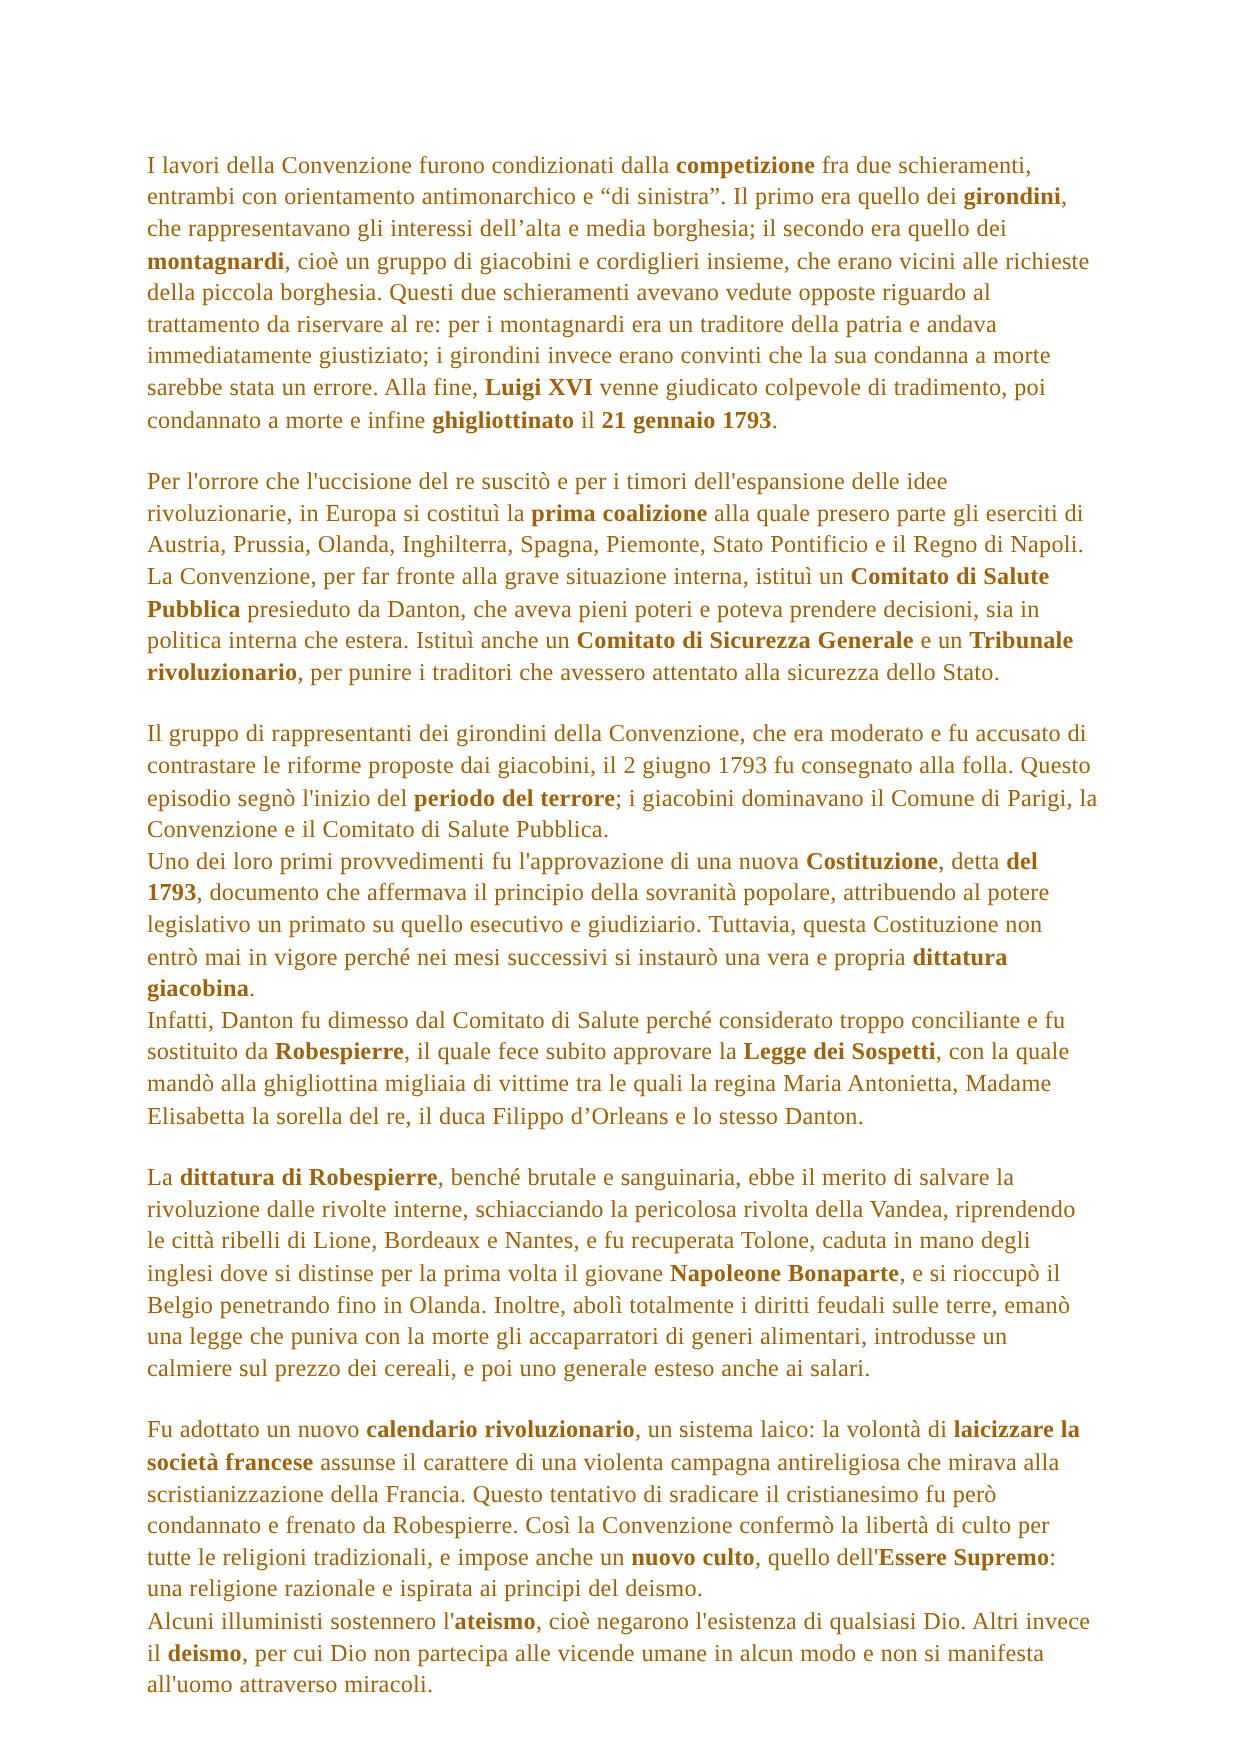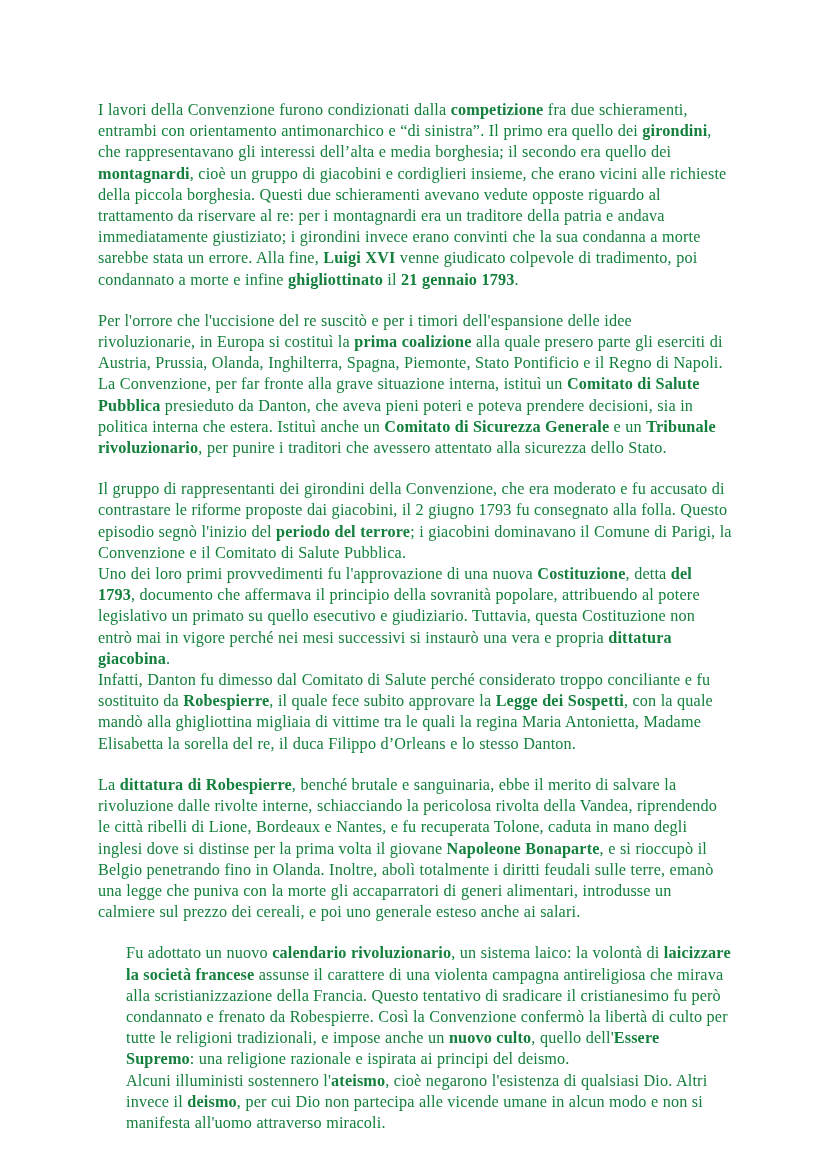--- a/index.html
+++ b/index.html
@@ -29,31 +29,30 @@
     word-spacing: 0.01em;
   }
   p.para {
     margin: 0 0 20px 0;
     padding: 0;
     text-align: left;
     white-space: normal;
   }
   p.para:last-child {
     margin-bottom: 0;
-    margin-left: 28px;
   }
   b, .b {
     font-weight: bold;
   }
 </style>
 </head>
 <body>
 
 <div id="page" style="background: rgb(255, 255, 255);">
-  <div class="doc-body" style="color: #15803d;">
+  <div class="doc-body" style="color: #a16207;">
 
   <p class="para"><span>I lavori della Convenzione furono condizionati dalla </span><b>competizione</b><span> fra due schieramenti, entrambi con orientamento antimonarchico e “di sinistra”. Il primo era quello dei </span><b>girondini</b><span>, che rappresentavano gli interessi dell’alta e media borghesia; il secondo era quello dei </span><b>montagnardi</b><span>, cioè un gruppo di giacobini e cordiglieri insieme, che erano vicini alle richieste della piccola borghesia. Questi due schieramenti avevano vedute opposte riguardo al trattamento da riservare al re: per i montagnardi era un traditore della patria e andava immediatamente giustiziato; i girondini invece erano convinti che la sua condanna a morte sarebbe stata un errore. Alla fine, </span><b>Luigi XVI</b><span> venne giudicato colpevole di tradimento, poi condannato a morte e infine </span><b>ghigliottinato</b><span> il </span><b>21 gennaio 1793</b><span>.</span></p>
       <p class="para"><span>Per l'orrore che l'uccisione del re suscitò e per i timori dell'espansione delle idee rivoluzionarie, in Europa si costituì la </span><b>prima coalizione</b><span> alla quale presero parte gli eserciti di Austria, Prussia, Olanda, Inghilterra, Spagna, Piemonte, Stato Pontificio e il Regno di Napoli. La Convenzione, per far fronte alla grave situazione interna, istituì un </span><b>Comitato di Salute Pubblica</b><span> presieduto da Danton, che aveva pieni poteri e poteva prendere decisioni, sia in politica interna che estera. Istituì anche un </span><b>Comitato di Sicurezza Generale</b><span> e un </span><b>Tribunale rivoluzionario</b><span>, per punire i traditori che avessero attentato alla sicurezza dello Stato.</span></p>
       <p class="para"><span>Il gruppo di rappresentanti dei girondini della Convenzione, che era moderato e fu accusato di contrastare le riforme proposte dai giacobini, il 2 giugno 1793 fu consegnato alla folla. Questo episodio segnò l'inizio del </span><b>periodo del terrore</b><span>; i giacobini dominavano il Comune di Parigi, la Convenzione e il Comitato di Salute Pubblica.</span><br><span>Uno dei loro primi provvedimenti fu l'approvazione di una nuova </span><b>Costituzione</b><span>, detta </span><b>del 1793</b><span>, documento che affermava il principio della sovranità popolare, attribuendo al potere legislativo un primato su quello esecutivo e giudiziario. Tuttavia, questa Costituzione non entrò mai in vigore perché nei mesi successivi si instaurò una vera e propria </span><b>dittatura giacobina</b><span>.</span><br><span>Infatti, Danton fu dimesso dal Comitato di Salute perché considerato troppo conciliante e fu sostituito da </span><b>Robespierre</b><span>, il quale fece subito approvare la </span><b>Legge dei Sospetti</b><span>, con la quale mandò alla ghigliottina migliaia di vittime tra le quali la regina Maria Antonietta, Madame Elisabetta la sorella del re, il duca Filippo d’Orleans e lo stesso Danton.</span></p>
       <p class="para"><span>La </span><b>dittatura di Robespierre</b><span>, benché brutale e sanguinaria, ebbe il merito di salvare la rivoluzione dalle rivolte interne, schiacciando la pericolosa rivolta della Vandea, riprendendo le città ribelli di Lione, Bordeaux e Nantes, e fu recuperata Tolone, caduta in mano degli inglesi dove si distinse per la prima volta il giovane </span><b>Napoleone Bonaparte</b><span>, e si rioccupò il Belgio penetrando fino in Olanda. Inoltre, abolì totalmente i diritti feudali sulle terre, emanò una legge che puniva con la morte gli accaparratori di generi alimentari, introdusse un calmiere sul prezzo dei cereali, e poi uno generale esteso anche ai salari.</span></p>
       <p class="para"><span>Fu adottato un nuovo </span><b>calendario rivoluzionario</b><span>, un sistema laico: la volontà di </span><b>laicizzare la società francese</b><span> assunse il carattere di una violenta campagna antireligiosa che mirava alla scristianizzazione della Francia. Questo tentativo di sradicare il cristianesimo fu però condannato e frenato da Robespierre. Così la Convenzione confermò la libertà di culto per tutte le religioni tradizionali, e impose anche un </span><b>nuovo culto</b><span>, quello dell'</span><b>Essere Supremo</b><span>: una religione razionale e ispirata ai principi del deismo.</span><br><span>Alcuni illuministi sostennero l'</span><b>ateismo</b><span>, cioè negarono l'esistenza di qualsiasi Dio. Altri invece il </span><b>deismo</b><span>, per cui Dio non partecipa alle vicende umane in alcun modo e non si manifesta all'uomo attraverso miracoli.</span></p>
     </div>
 </div>
 
 </body></html>

